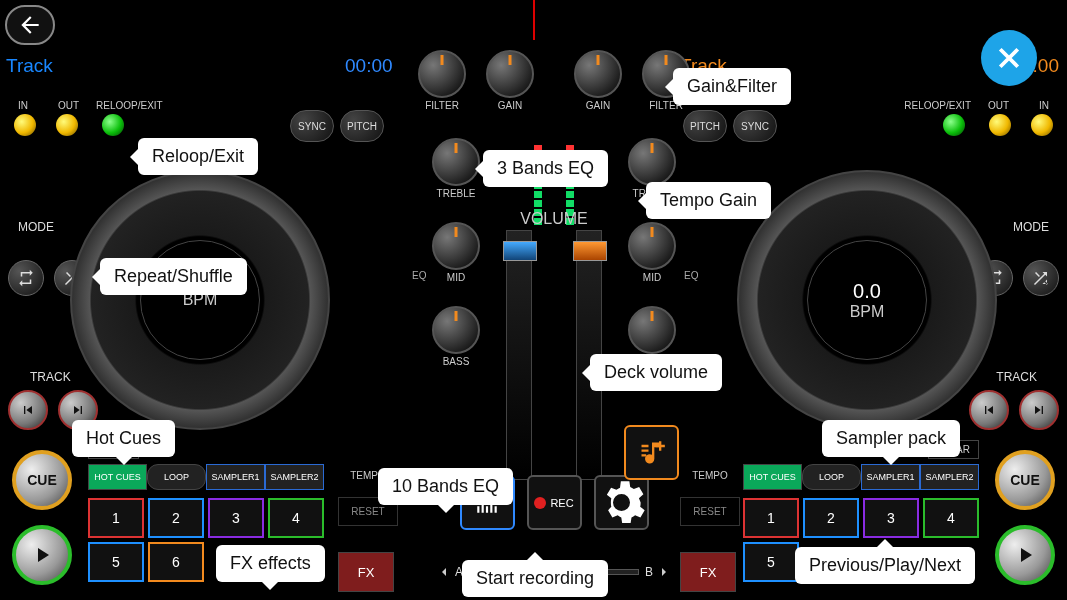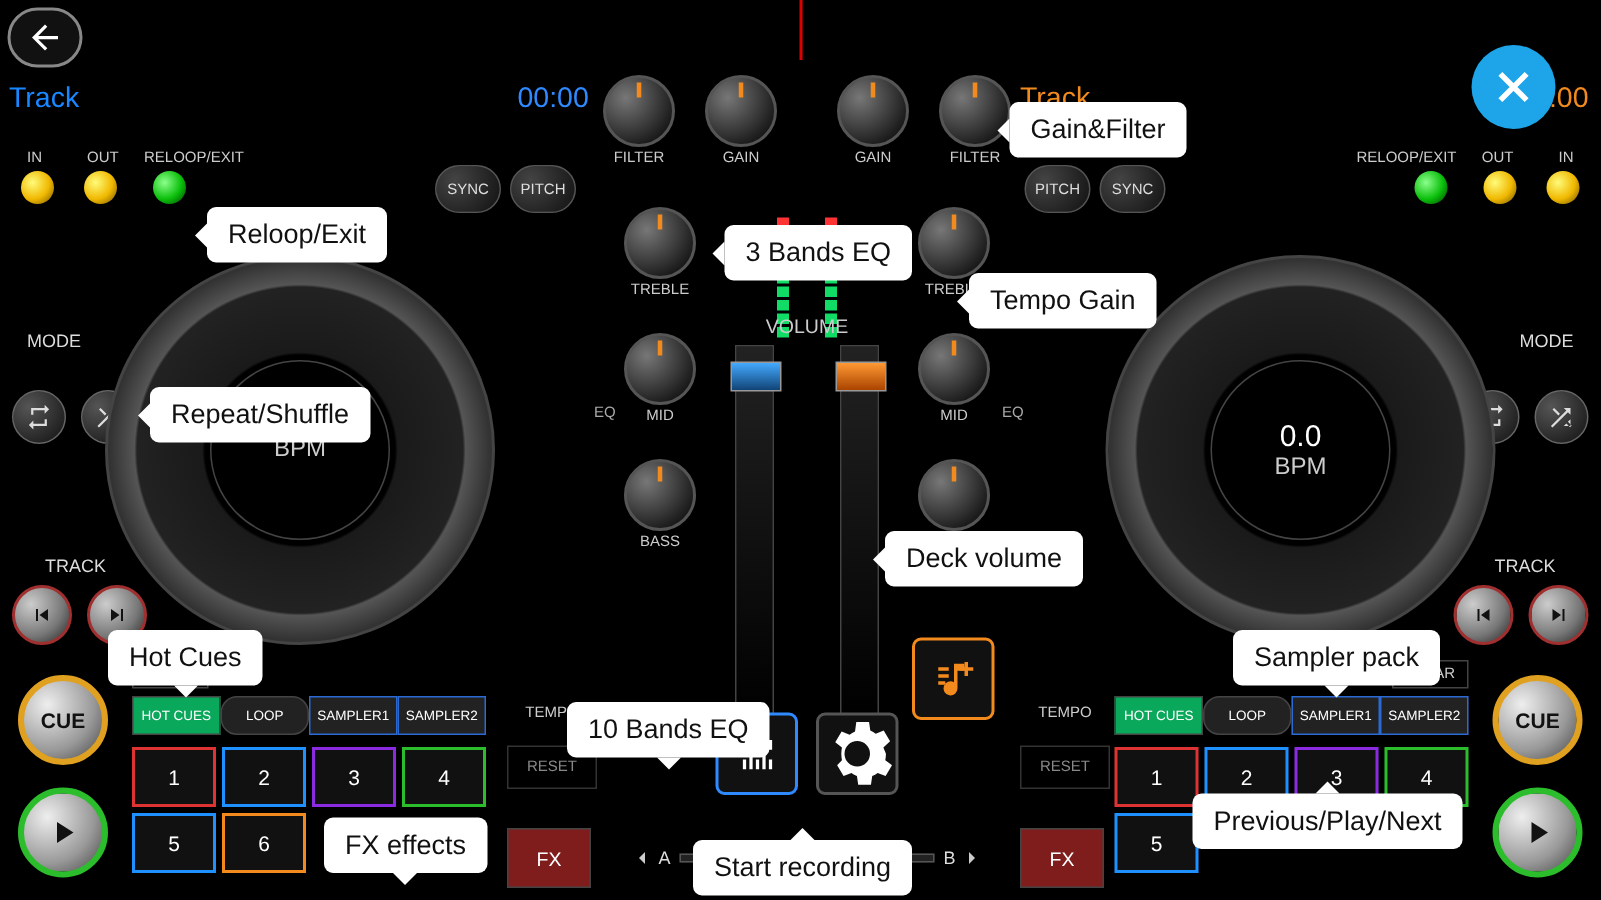--- a/index.html
+++ b/index.html
@@ -54,30 +54,30 @@
   .padtabs{position:absolute;top:24px;left:0;display:flex;}
   .ptab{width:59px;height:26px;font-size:9px;color:#fff;display:flex;align-items:center;justify-content:center;border:1px solid #444;cursor:pointer;}
   .ptab.hot{background:#0aa85a;}
   .ptab.loop{background:#222;border-radius:11px;}
   .ptab.s1{background:#222;border-color:#2a6ad4;}
   .ptab.s2{background:#222;border-color:#2a6ad4;}
   .pads{position:absolute;top:58px;display:grid;grid-template-columns:repeat(4,56px);grid-auto-rows:40px;gap:4px;}
   .pad{border:2px solid;display:flex;align-items:center;justify-content:center;font-size:14px;color:#fff;cursor:pointer;background:#111;}
 
   
-  .mixer{position:absolute;top:50px;left:390px;width:296px;height:540px;}
+  .mixer{position:absolute;top:50px;left:406px;width:296px;height:540px;}
   .knob{width:48px;height:48px;border-radius:50%;background:radial-gradient(circle at 30% 30%,#777,#222 70%,#000);border:2px solid #555;position:relative;cursor:pointer;}
   .knob:before{content:"";position:absolute;top:3px;left:50%;width:3px;height:10px;background:#f28a1e;transform:translateX(-50%);}
   .knob-lbl{font-size:10px;color:#ccc;text-align:center;margin-top:2px;}
   .kcol{position:absolute;display:flex;flex-direction:column;align-items:center;}
   .meter{position:absolute;top:95px;width:8px;height:80px;display:flex;flex-direction:column-reverse;gap:2px;}
   .meter span{flex:1;background:#1d6;}
   .meter span:nth-child(n+7){background:#fc3;}
   .meter span:nth-child(n+9){background:#f33;}
-  .volume-lbl{position:absolute;top:160px;left:50%;transform:translateX(-50%);font-size:13px;color:#ccc;}
+  .volume-lbl{position:absolute;top:160px;left:50%;transform:translateX(-50%);font-size:16px;color:#ccc;}
   .fader{position:absolute;width:26px;height:250px;background:linear-gradient(#222,#000);border:1px solid #444;cursor:pointer;}
   .fader .cap{position:absolute;left:-4px;width:34px;height:20px;background:linear-gradient(#888,#333);border:1px solid #999;}
   .eq-lbl{position:absolute;font-size:10px;color:#aaa;}
 
   .bot-row{position:absolute;top:425px;display:flex;gap:12px;justify-content:center;left:0;right:0;}
   .bot-btn{width:55px;height:55px;border:2px solid #555;border-radius:6px;display:flex;align-items:center;justify-content:center;cursor:pointer;background:#111;color:#fff;font-size:11px;}
   .bot-btn.rec{border-color:#555;}
   .bot-btn.rec .dot{width:12px;height:12px;border-radius:50%;background:#e02020;margin-right:4px;}
   .bot-btn.add{border-color:#f28a1e;}
   .bot-btn.add svg{width:28px;height:28px;fill:#f28a1e;}
@@ -336,20 +336,24 @@
     </div>
 
   <span class="eq-lbl" style="top:220px;left:6px">EQ</span>
   <span class="eq-lbl" style="top:220px;left:278px">EQ</span>
 
   <div class="bot-row">
     <div class="bot-btn eq10">
         <svg viewBox="0 0 24 24">
           <path d="M3 3h2v6H3zm0 12h2v6H3zm4-8h2v14H7zm4-4h2v8h-2zm0 12h2v6h-2zm4-8h2v14h-2zm4-4h2v6h-2zm0 12h2v6h-2z"></path>
         </svg>
+      </div>
+    <div class="bot-btn rec">
+        <span class="dot"></span>
+        <span>REC</span>
       </div>
     <div class="bot-btn">
         <svg viewBox="0 0 24 24" fill="#fff">
           <path d="M12 8a4 4 0 100 8 4 4 0 000-8zm9 4a9 9 0 01-.2 2l2.1 1.6-2 3.4-2.5-1a7 7 0 01-1.7 1l-.4 2.7h-4l-.4-2.7a7 7 0 01-1.7-1l-2.5 1-2-3.4L7.2 14A9 9 0 017 12a9 9 0 01.2-2L5.1 8.4l2-3.4 2.5 1a7 7 0 011.7-1L11.7 2h4l.4 2.7a7 7 0 011.7 1l2.5-1 2 3.4L20.2 10z"></path>
         </svg>
       </div>
   </div>
   <div class="bot-btn add" style="position:absolute;top:375px;left:218px">
       <svg viewBox="0 0 24 24">
         <path d="M12 3v10.6A4 4 0 1014 17V7h4V3zm-9 2h6v2H3zm0 4h6v2H3zm0 4h4v2H3z"></path>
@@ -387,13 +391,13 @@
 <div class="tip pt-left" style="top:68px; left:673px">Gain&amp;Filter</div>
 <div class="tip pt-left" style="top:150px;left:483px">3 Bands EQ</div>
 <div class="tip pt-left" style="top:182px;left:646px">Tempo Gain</div>
 <div class="tip pt-left" style="top:258px;left:100px">Repeat/Shuffle</div>
 <div class="tip pt-left" style="top:354px;left:590px">Deck volume</div>
 <div class="tip pt-down" style="top:420px;left:72px">Hot Cues</div>
 <div class="tip pt-down" style="top:468px;left:378px">10 Bands EQ</div>
 <div class="tip pt-down" style="top:420px;left:822px">Sampler pack</div>
 <div class="tip pt-down" style="top:545px;left:216px">FX effects</div>
 <div class="tip pt-up" style="top:560px;left:462px">Start recording</div>
-<div class="tip pt-up" style="top:529px;left:795px">Previous/Play/Next</div>
+<div class="tip pt-up" style="top:547px;left:795px">Previous/Play/Next</div>
 
 </body></html>

